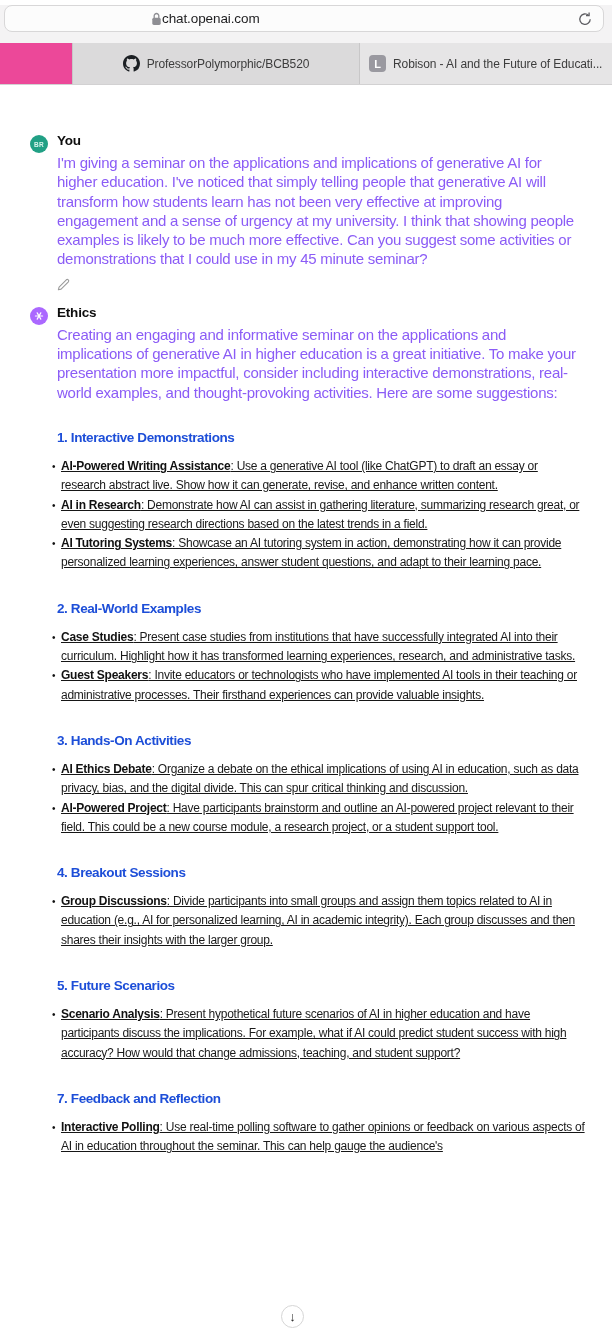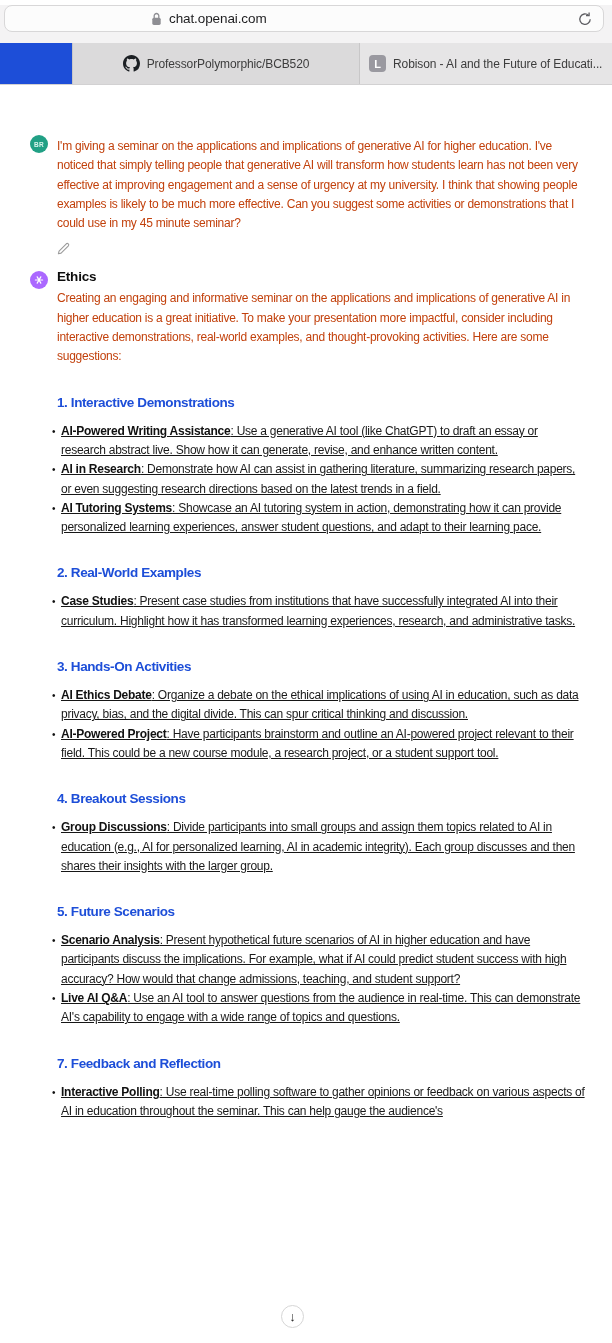--- a/index.html
+++ b/index.html
@@ -6,25 +6,25 @@
   .screen{
     position:relative;width:612px;height:1343px;overflow:hidden;background:#fff;
     font-family:"Liberation Sans",sans-serif;color:#161616;
   }
   
   .toolbar{height:38px;background:#f4f3f4;box-sizing:border-box;}
   .addressbar{
     position:relative;margin:5px 8px 0 4px;height:27px;border:1px solid #d8d7d8;
     border-radius:8px;background:#fcfcfc;box-sizing:border-box;
   }
-  .addr-inner{position:absolute;left:146px;top:0;height:100%;display:flex;align-items:center;gap:7px;}
+  .addr-inner{position:absolute;left:146px;top:0;height:100%;display:flex;align-items:center;}
   .url{font-size:13.5px;color:#1d1d1f;letter-spacing:-0.1px;}
   .reload{position:absolute;right:10px;top:5px;width:16px;height:16px;cursor:pointer;}
   .tabbar{
-    height:42px;background:#1d4ed8;border-bottom:1px solid #d2d1d2;
+    height:42px;background:#ec4899;border-bottom:1px solid #d2d1d2;
     display:flex;box-sizing:border-box;
   }
   .tab{display:flex;align-items:center;box-sizing:border-box;}
   .tab-stub{width:72px;}
   .tab-1{
     width:288px;background:#dbdadb;border-left:1px solid #c8c7c8;border-right:1px solid #c8c7c8;
     justify-content:center;gap:7px;cursor:pointer;
   }
   .tab-2{flex:1;background:#e6e5e6;padding-left:9px;gap:7px;cursor:pointer;overflow:hidden;}
   .tab-label{font-size:12px;color:#3d3d3d;letter-spacing:-0.1px;white-space:nowrap;}
@@ -38,21 +38,21 @@
   .msg{display:flex;gap:9px;margin-bottom:14px;}
   .avatar{
     width:18px;height:18px;border-radius:50%;flex:none;margin-top:2px;
     display:flex;align-items:center;justify-content:center;
   }
   .avatar.user{background:#21a085;color:#d8f3ec;font-size:6.5px;font-weight:bold;letter-spacing:0.2px;}
   .avatar.gpt{background:#ab68ff;}
   .msg-body{width:528px;}
   .name{font-size:13.5px;font-weight:bold;color:#0d0d0d;line-height:16px;letter-spacing:-0.2px;}
   .msg-body p{
-    margin:4px 0 0 0;font-size:12px;line-height:19.3px;letter-spacing:-0.25px;color:#c2410c;
+    margin:4px 0 0 0;font-size:15px;line-height:19.3px;letter-spacing:-0.25px;color:#8b5cf6;
   }
   .edit-row{margin-top:8px;height:14px;cursor:pointer;width:16px;}
   h3{
     margin:28px 0 11px 0;font-size:13.5px;line-height:16px;font-weight:bold;color:#1d4ed8;
     letter-spacing:-0.4px;
   }
   ul{list-style:none;margin:0;padding:0 0 0 4px;text-decoration:underline;}
   li{
     position:relative;font-size:12px;line-height:19.3px;letter-spacing:-0.25px;color:#1a1a1a;
   }
@@ -107,20 +107,21 @@
     </div>
   </div>
 
   <div class="content">
 
     <div class="msg">
       <div class="avatar user">
         <span>BR</span>
       </div>
       <div class="msg-body">
+        <div class="name">You</div>
         <p>I'm giving a seminar on the applications and implications of generative AI for higher education. I've noticed that simply telling people that generative AI will transform how students learn has not been very effective at improving engagement and a sense of urgency at my university. I think that showing people examples is likely to be much more effective. Can you suggest some activities or demonstrations that I could use in my 45 minute seminar?</p>
         <div class="edit-row">
           <svg width="13" height="13" viewBox="0 0 24 24">
               <path d="M17.2 3.3a2.7 2.7 0 0 1 3.8 3.8L7.6 20.5 2.5 21.8l1.3-5.1Z" fill="none" stroke="#9b9b9b" stroke-width="2" stroke-linejoin="round"></path>
             </svg>
         </div>
       </div>
     </div>
 
     <div class="msg">
@@ -133,48 +134,46 @@
           </g>
         </svg>
       </div>
       <div class="msg-body">
         <div class="name">Ethics</div>
         <p>Creating an engaging and informative seminar on the applications and implications of generative AI in higher education is a great initiative. To make your presentation more impactful, consider including interactive demonstrations, real-world examples, and thought-provoking activities. Here are some suggestions:</p>
 
         <h3>1. Interactive Demonstrations</h3>
         <ul>
           <li><b>AI-Powered Writing Assistance</b><span>: Use a generative AI tool (like ChatGPT) to draft an essay or research abstract live. Show how it can generate, revise, and enhance written content.</span></li>
-          <li><b>AI in Research</b><span>: Demonstrate how AI can assist in gathering literature, summarizing research papers, or even suggesting research directions based on the latest trends in a field.</span></li>
+          <li><b>AI in Research</b><span>: Demonstrate how AI can assist in gathering literature, summarizing research great, or even suggesting research directions based on the latest trends in a field.</span></li>
           <li><b>AI Tutoring Systems</b><span>: Showcase an AI tutoring system in action, demonstrating how it can provide personalized learning experiences, answer student questions, and adapt to their learning pace.</span></li>
         </ul>
 
         <h3>2. Real-World Examples</h3>
         <ul>
           <li><b>Case Studies</b><span>: Present case studies from institutions that have successfully integrated AI into their curriculum. Highlight how it has transformed learning experiences, research, and administrative tasks.</span></li>
+          <li><b>Guest Speakers</b><span>: Invite educators or technologists who have implemented AI tools in their teaching or administrative processes. Their firsthand experiences can provide valuable insights.</span></li>
         </ul>
 
         <h3>3. Hands-On Activities</h3>
         <ul>
           <li><b>AI Ethics Debate</b><span>: Organize a debate on the ethical implications of using AI in education, such as data privacy, bias, and the digital divide. This can spur critical thinking and discussion.</span></li>
           <li><b>AI-Powered Project</b><span>: Have participants brainstorm and outline an AI-powered project relevant to their field. This could be a new course module, a research project, or a student support tool.</span></li>
         </ul>
 
         <h3>4. Breakout Sessions</h3>
         <ul>
           <li><b>Group Discussions</b><span>: Divide participants into small groups and assign them topics related to AI in education (e.g., AI for personalized learning, AI in academic integrity). Each group discusses and then shares their insights with the larger group.</span></li>
         </ul>
 
         <h3>5. Future Scenarios</h3>
         <ul>
           <li><b>Scenario Analysis</b><span>: Present hypothetical future scenarios of AI in higher education and have participants discuss the implications. For example, what if AI could predict student success with high accuracy? How would that change admissions, teaching, and student support?</span></li>
         </ul>
 
-        <ul>
-          <li><b>Live AI Q&amp;A</b><span>: Use an AI tool to answer questions from the audience in real-time. This can demonstrate AI's capability to engage with a wide range of topics and questions.</span></li>
-        </ul>
 
         <h3>7. Feedback and Reflection</h3>
         <ul>
           <li><b>Interactive Polling</b><span>: Use real-time polling software to gather opinions or feedback on various aspects of AI in education throughout the seminar. This can help gauge the audience's</span></li>
         </ul>
       </div>
     </div>
   </div>
 
   <div class="scroll-btn">

